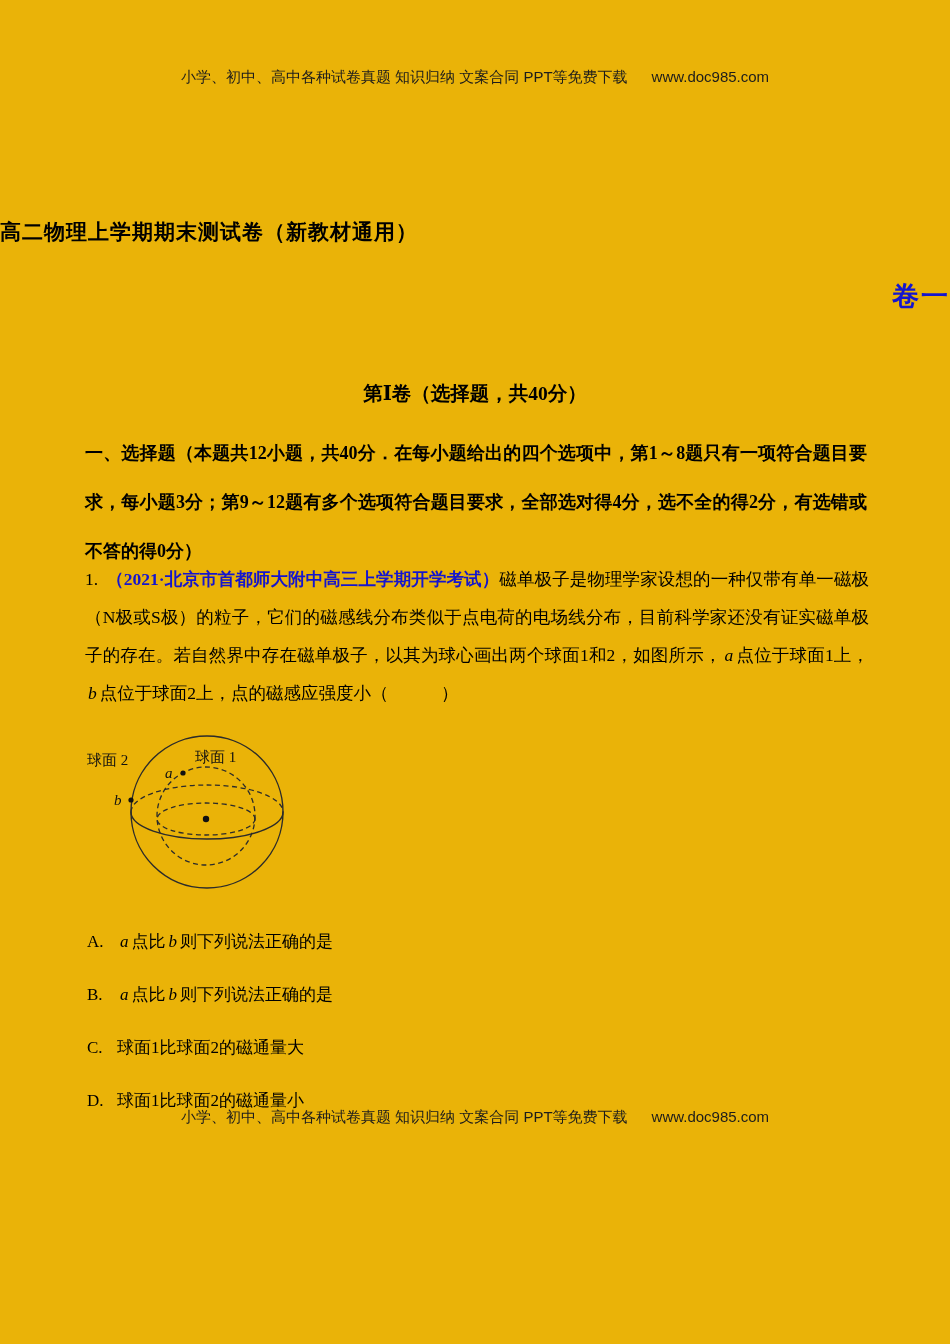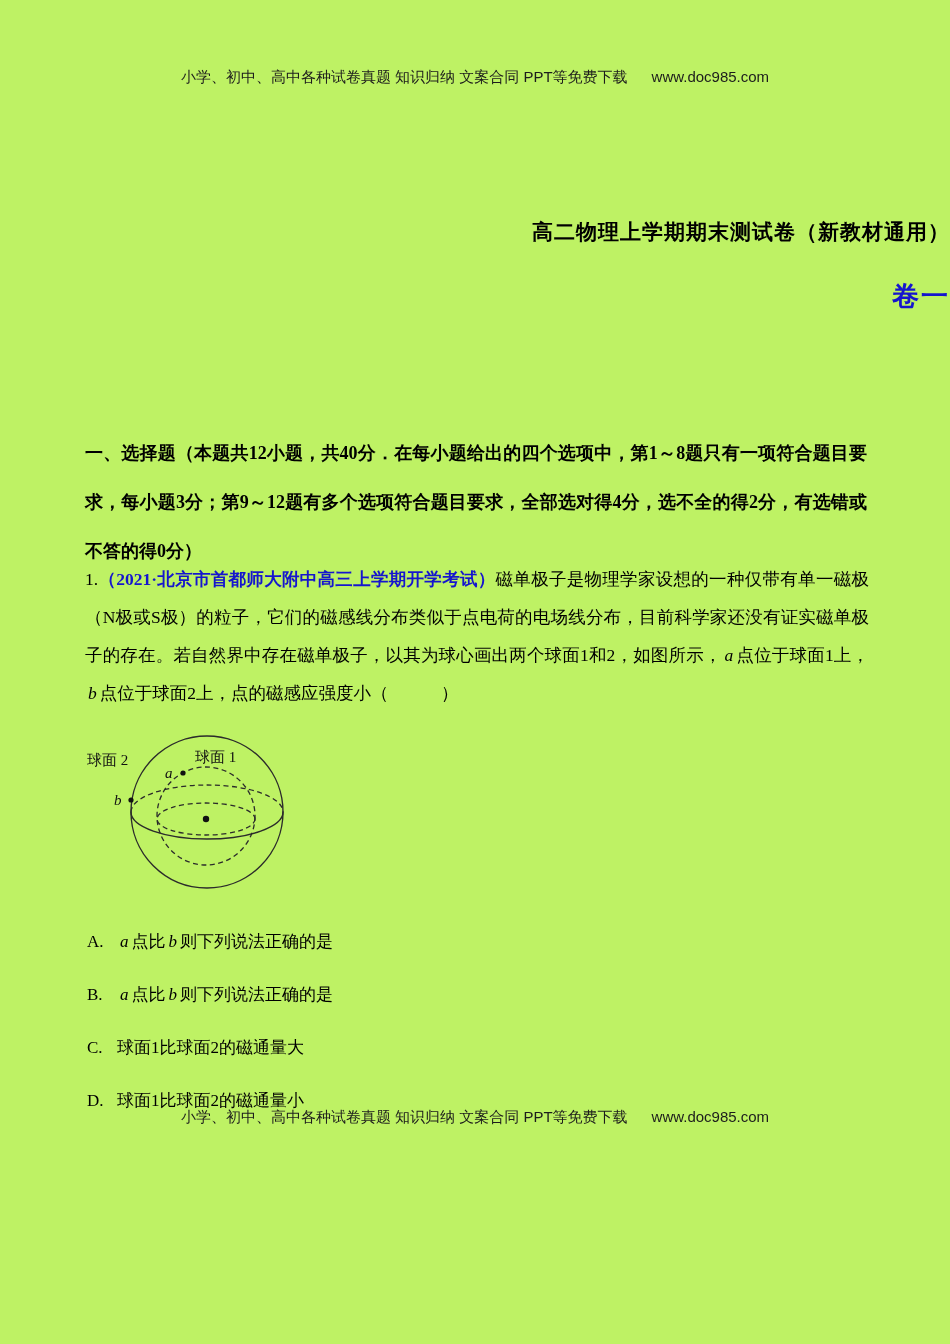--- a/index.html
+++ b/index.html
@@ -1,42 +1,42 @@
 <!DOCTYPE html>
 <html><head>
 <meta charset="utf-8">
 <style>
   * { margin: 0; padding: 0; box-sizing: border-box; }
   html, body { background: #ffffff; }
   .page {
     position: relative;
     width: 950px;
     height: 1344px;
-    background: #bef264;
+    background: #eab308;
     font-family: "Liberation Serif", "DejaVu Serif", serif;
     color: #000000;
     overflow: hidden;
   }
   .page-header, .page-footer {
     position: absolute;
     left: 0;
     width: 100%;
     text-align: center;
     font-size: 15px;
     color: #1c1c1c;
     font-family: "Liberation Sans", "DejaVu Sans", sans-serif;
     white-space: nowrap;
   }
   .page-header { top: 68px; }
   .page-footer { top: 1108px; }
   .site-url { margin-left: 24px; }
   .doc-title {
     position: absolute;
     top: 218px; left: 0; width: 100%;
-    text-align: right;
+    text-align: left;
     font-size: 21px;
     font-weight: bold;
     letter-spacing: 1px;
   }
   .volume-title {
     position: absolute;
     top: 278px; left: 0; width: 100%;
     text-align: right;
     font-size: 27px;
     font-weight: bold;
@@ -65,21 +65,21 @@
     line-height: 49px;
     text-align: justify;
   }
   .question-body {
     position: absolute;
     top: 560px; left: 85px; width: 784px;
     font-size: 17.5px;
     line-height: 38px;
     text-align: justify;
   }
-  .q-source { color: #1515CE; font-weight: bold; }
+  .q-source { color: #1515CE; font-weight: bold; margin-left: 8px; }
   .var-italic { font-style: italic; font-family: "Liberation Serif", "DejaVu Serif", serif; padding: 0 3px; }
   .figure-wrap {
     position: absolute;
     top: 732px; left: 85px;
     width: 222px; height: 172px;
   }
   .figure-wrap svg { display: block; }
   .fig-label { font-size: 15px; fill: #111111; font-family: "Liberation Serif", "DejaVu Serif", serif; }
   .fig-var { font-size: 15px; font-style: italic; fill: #111111; }
   .options-block {
@@ -106,20 +106,21 @@
 
   <div class="page-header">
     <span>小学、初中、高中各种试卷真题 知识归纳 文案合同 PPT等免费下载</span><span class="site-url">www.doc985.com</span>
   </div>
 
   <div class="doc-title">高二物理上学期期末测试卷（新教材通用）</div>
 
   <div class="volume-title">卷一</div>
 
 
+  <div class="section-title">第Ⅰ卷（选择题，共40分）</div>
 
   <div class="instructions">一、选择题（本题共12小题，共40分．在每小题给出的四个选项中，第1～8题只有一项符合题目要求，每小题3分；第9～12题有多个选项符合题目要求，全部选对得4分，选不全的得2分，有选错或不答的得0分）</div>
 
   <div class="question-body">
     <span>1.</span><span class="q-source">（2021·北京市首都师大附中高三上学期开学考试）</span><span>磁单极子是物理学家设想的一种仅带有单一磁极（N极或S极）的粒子，它们的磁感线分布类似于点电荷的电场线分布，目前科学家还没有证实磁单极子的存在。若自然界中存在磁单极子，以其为球心画出两个球面1和2，如图所示，</span><span class="var-italic">a</span><span>点位于球面1上，</span><span class="var-italic">b</span><span>点位于球面2上，点的磁感应强度小（　　　）</span>
   </div>
 
   <div class="figure-wrap">
     <svg width="222" height="172" viewBox="0 0 222 172">
 

